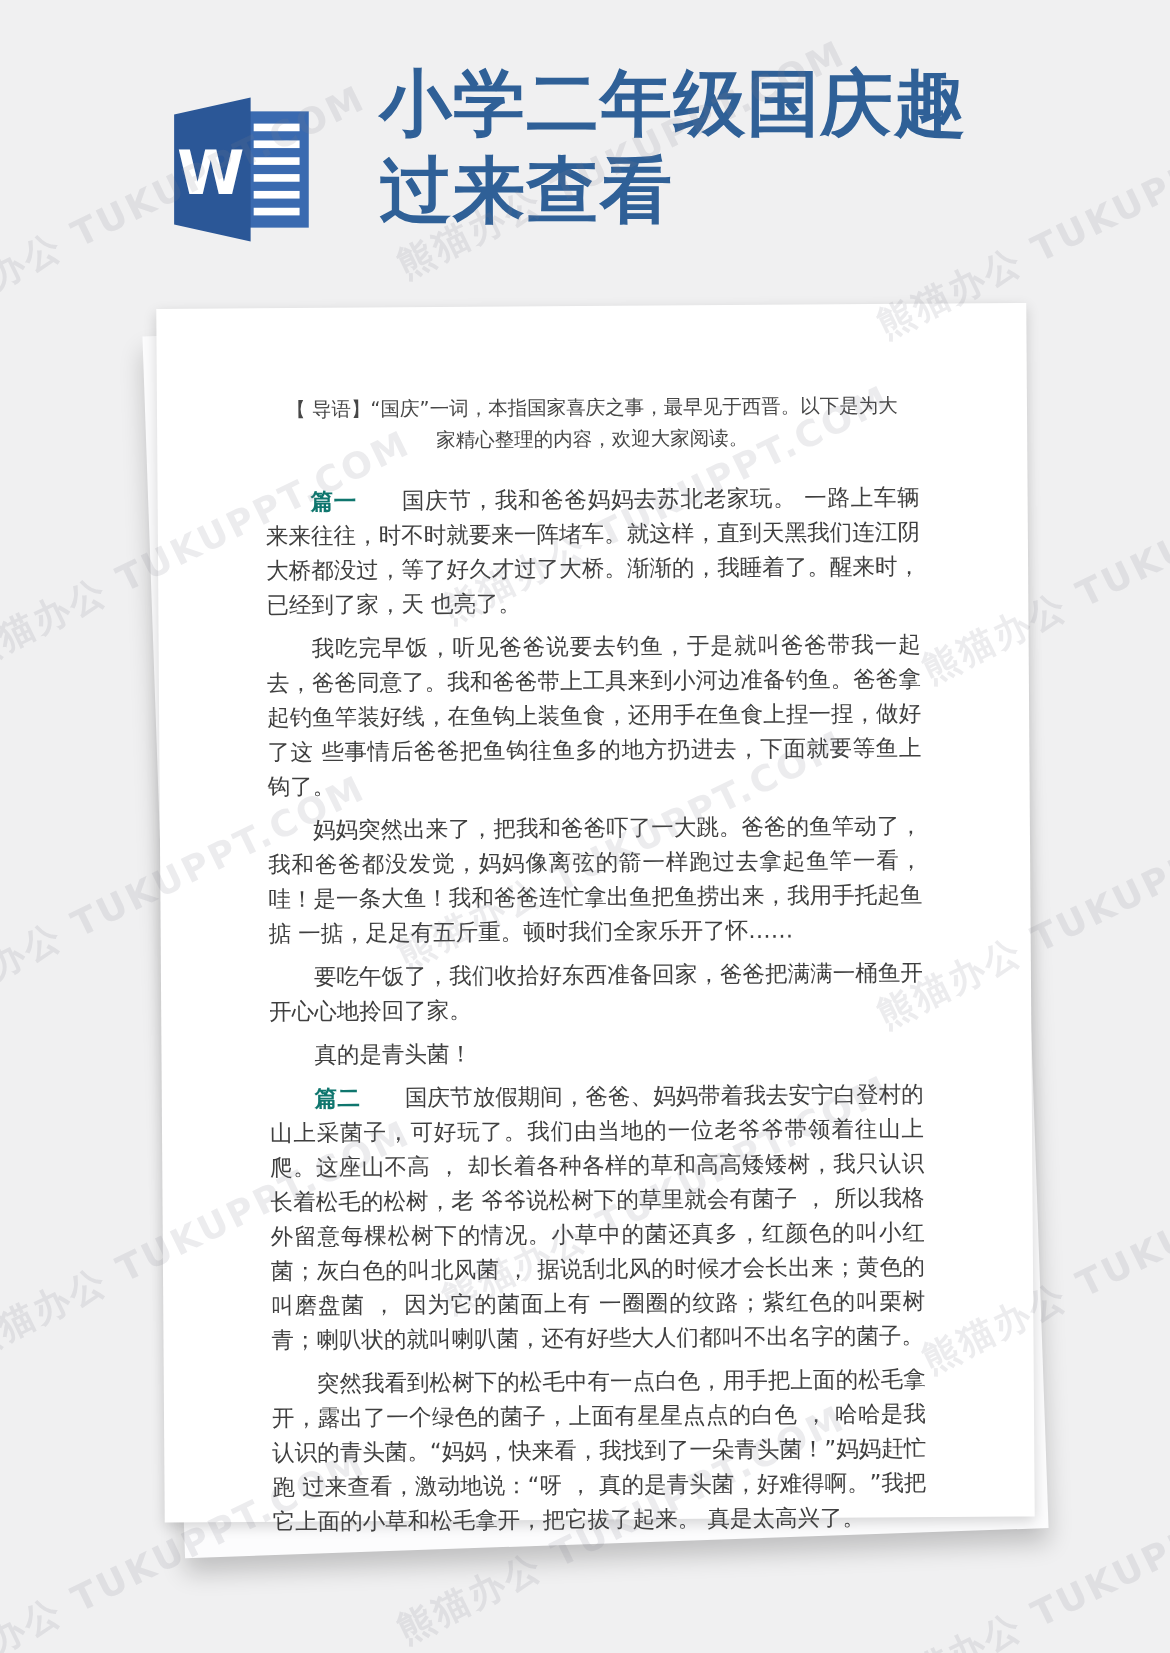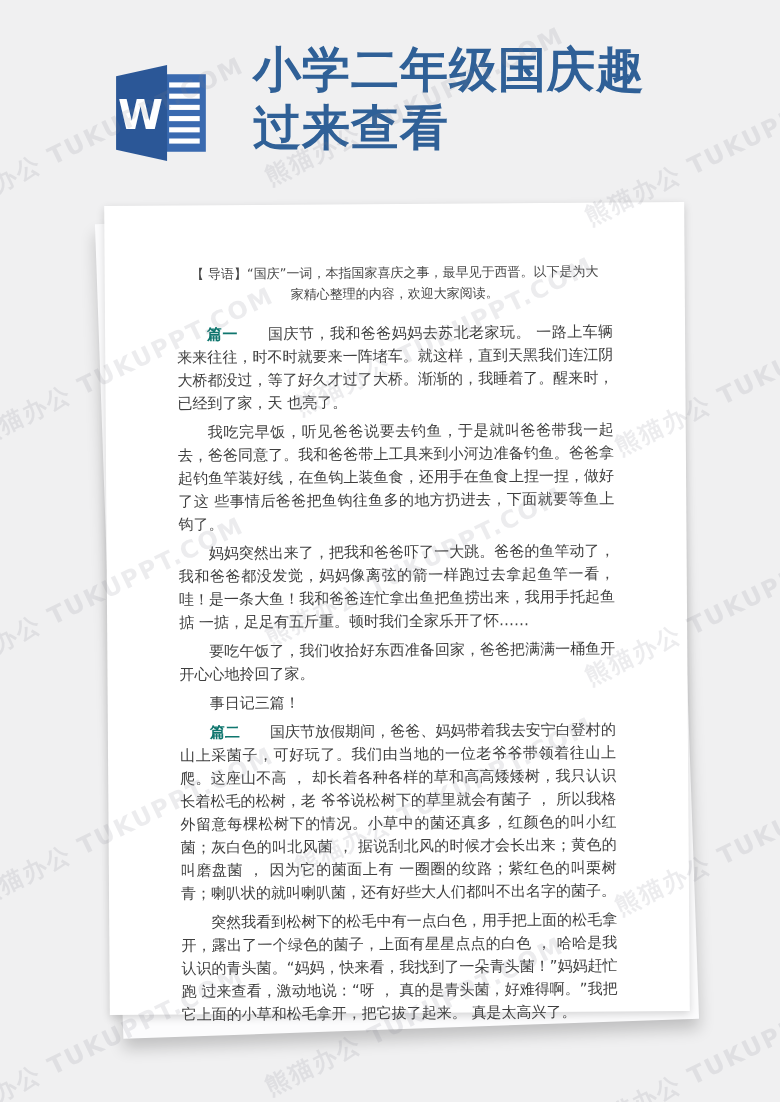--- a/index.html
+++ b/index.html
@@ -118,21 +118,21 @@
     <p class="intro">【 导语】“国庆”一词，本指国家喜庆之事，最早见于西晋。以下是为大家精心整理的内容，欢迎大家阅读。</p>
 
     <p class="para"><span class="plabel">篇一</span><span>国庆节，我和爸爸妈妈去苏北老家玩。 一路上车辆来来往往，时不时就要来一阵堵车。就这样，直到天黑我们连江阴大桥都没过，等了好久才过了大桥。渐渐的，我睡着了。醒来时，已经到了家，天 也亮了。</span></p>
 
     <p class="para"><span>我吃完早饭，听见爸爸说要去钓鱼，于是就叫爸爸带我一起去，爸爸同意了。我和爸爸带上工具来到小河边准备钓鱼。爸爸拿起钓鱼竿装好线，在鱼钩上装鱼食，还用手在鱼食上捏一捏，做好了这 些事情后爸爸把鱼钩往鱼多的地方扔进去，下面就要等鱼上钩了。</span></p>
 
     <p class="para"><span>妈妈突然出来了，把我和爸爸吓了一大跳。爸爸的鱼竿动了，我和爸爸都没发觉，妈妈像离弦的箭一样跑过去拿起鱼竿一看，哇！是一条大鱼！我和爸爸连忙拿出鱼把鱼捞出来，我用手托起鱼掂 一掂，足足有五斤重。顿时我们全家乐开了怀……</span></p>
 
     <p class="para"><span>要吃午饭了，我们收拾好东西准备回家，爸爸把满满一桶鱼开开心心地拎回了家。</span></p>
 
-    <p class="para"><span>事日记三篇！</span></p>
+    <p class="para"><span>真的是青头菌！</span></p>
 
     <p class="para"><span class="plabel">篇二</span><span>国庆节放假期间，爸爸、妈妈带着我去安宁白登村的山上采菌子，可好玩了。我们由当地的一位老爷爷带领着往山上爬。这座山不高 ， 却长着各种各样的草和高高矮矮树，我只认识长着松毛的松树，老 爷爷说松树下的草里就会有菌子 ， 所以我格外留意每棵松树下的情况。小草中的菌还真多，红颜色的叫小红菌；灰白色的叫北风菌 ， 据说刮北风的时候才会长出来；黄色的叫磨盘菌 ， 因为它的菌面上有 一圈圈的纹路；紫红色的叫栗树青；喇叭状的就叫喇叭菌，还有好些大人们都叫不出名字的菌子。</span></p>
 
     <p class="para"><span>突然我看到松树下的松毛中有一点白色，用手把上面的松毛拿开，露出了一个绿色的菌子，上面有星星点点的白色 ， 哈哈是我认识的青头菌。“妈妈，快来看，我找到了一朵青头菌！”妈妈赶忙跑 过来查看，激动地说：“呀 ， 真的是青头菌，好难得啊。”我把它上面的小草和松毛拿开，把它拔了起来。 真是太高兴了。</span></p>
 
   </div>
 </div>
 
 <div class="wm">
   <span>熊猫办公 TUKUPPT.COM</span>

